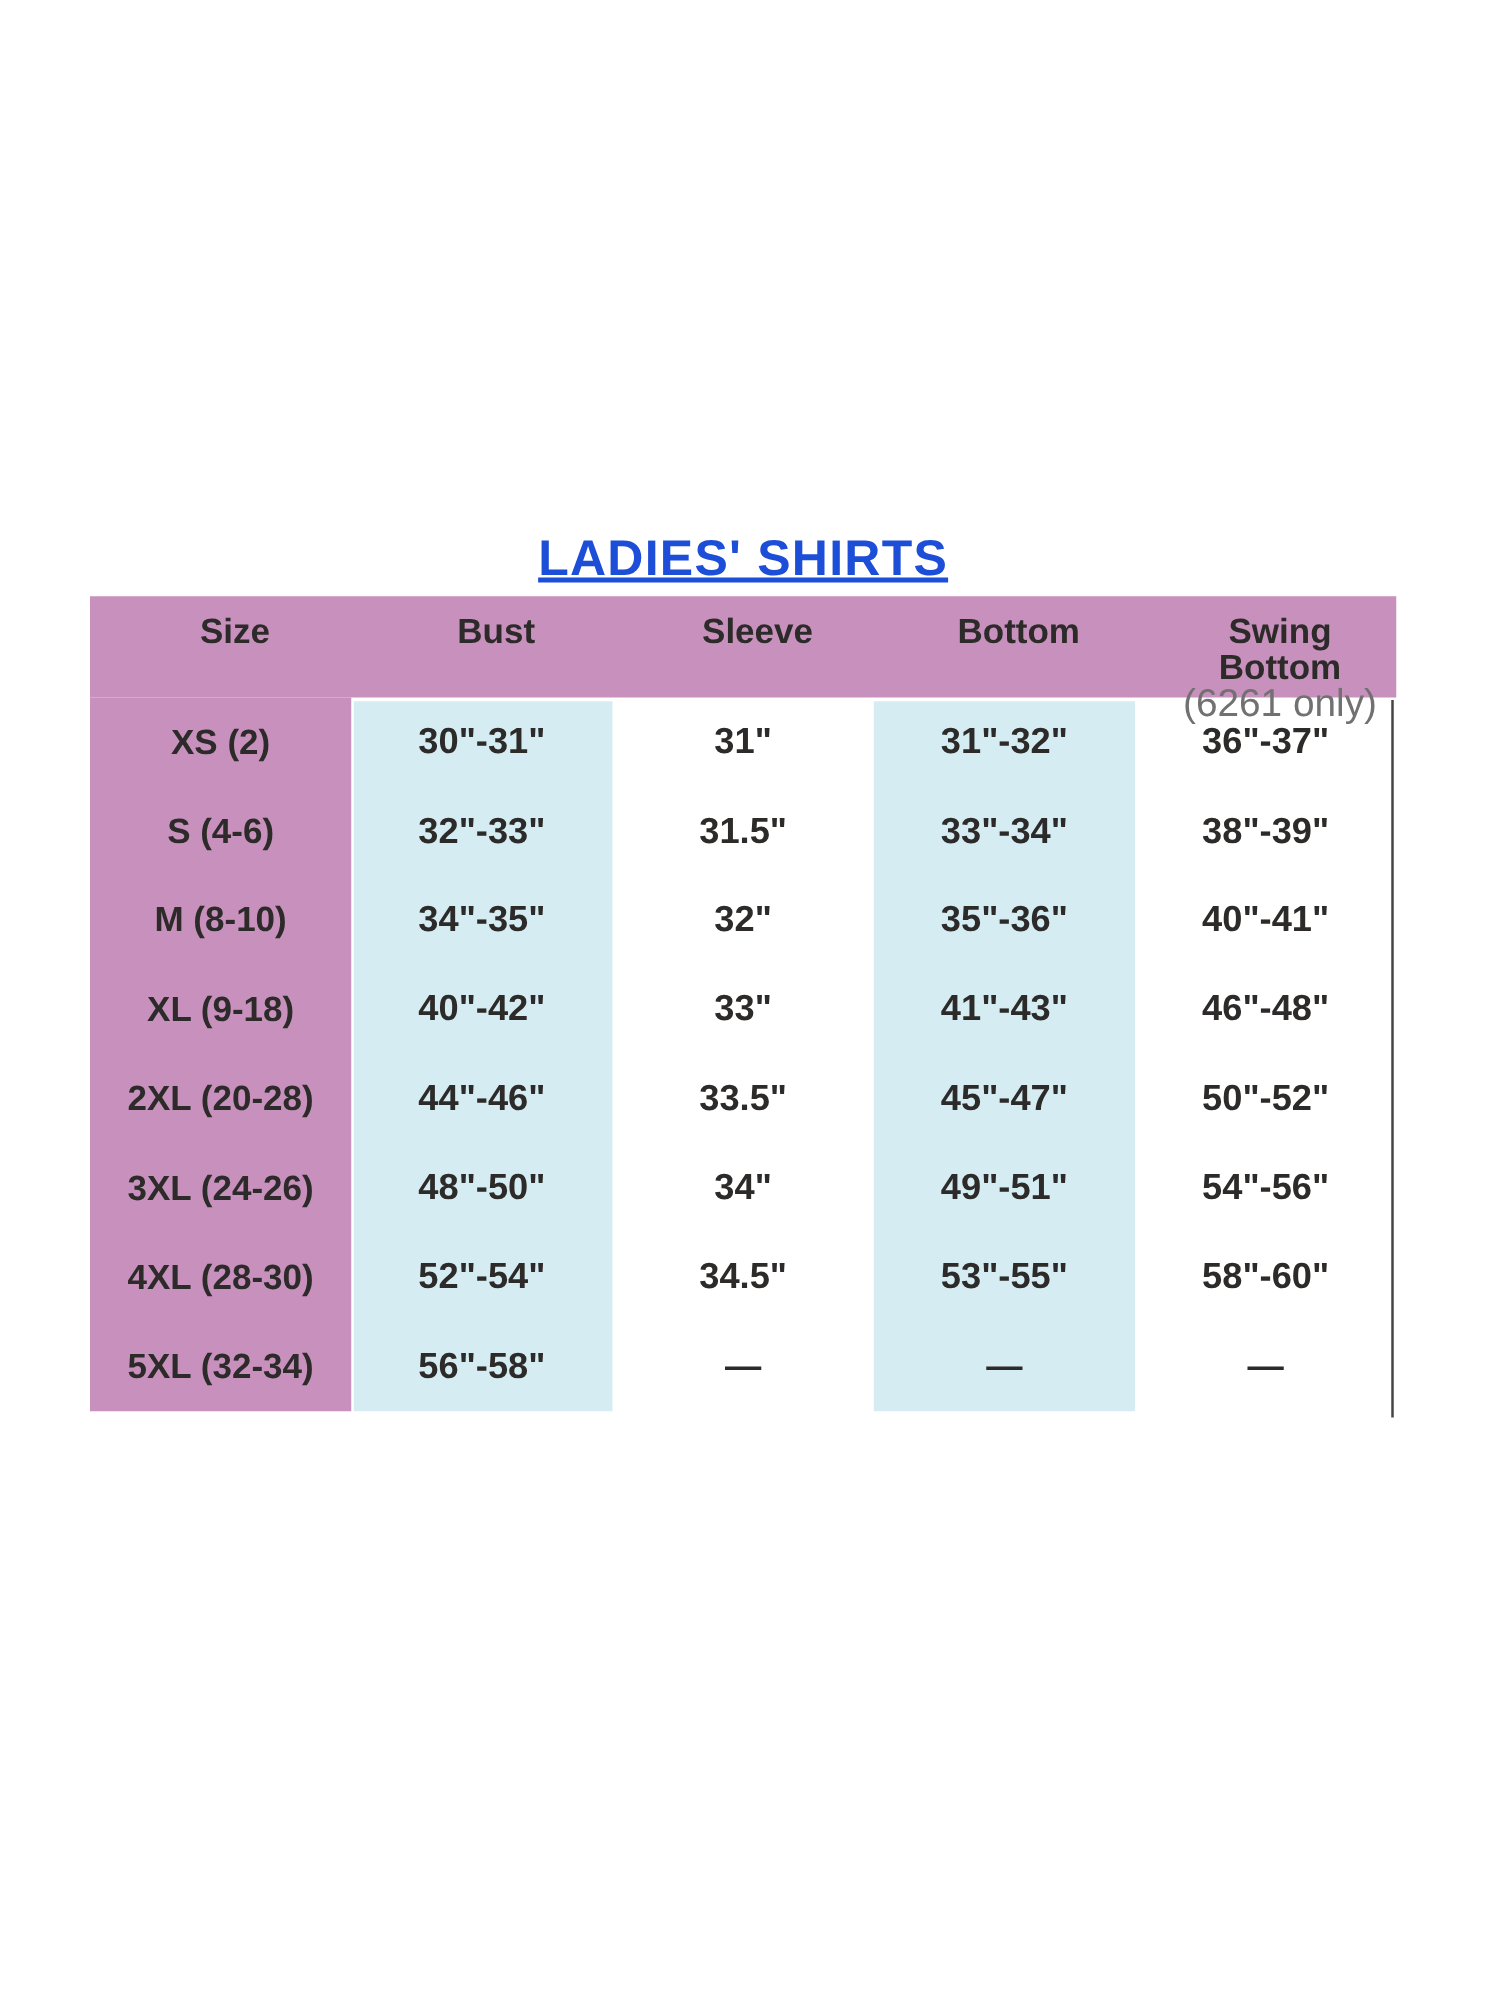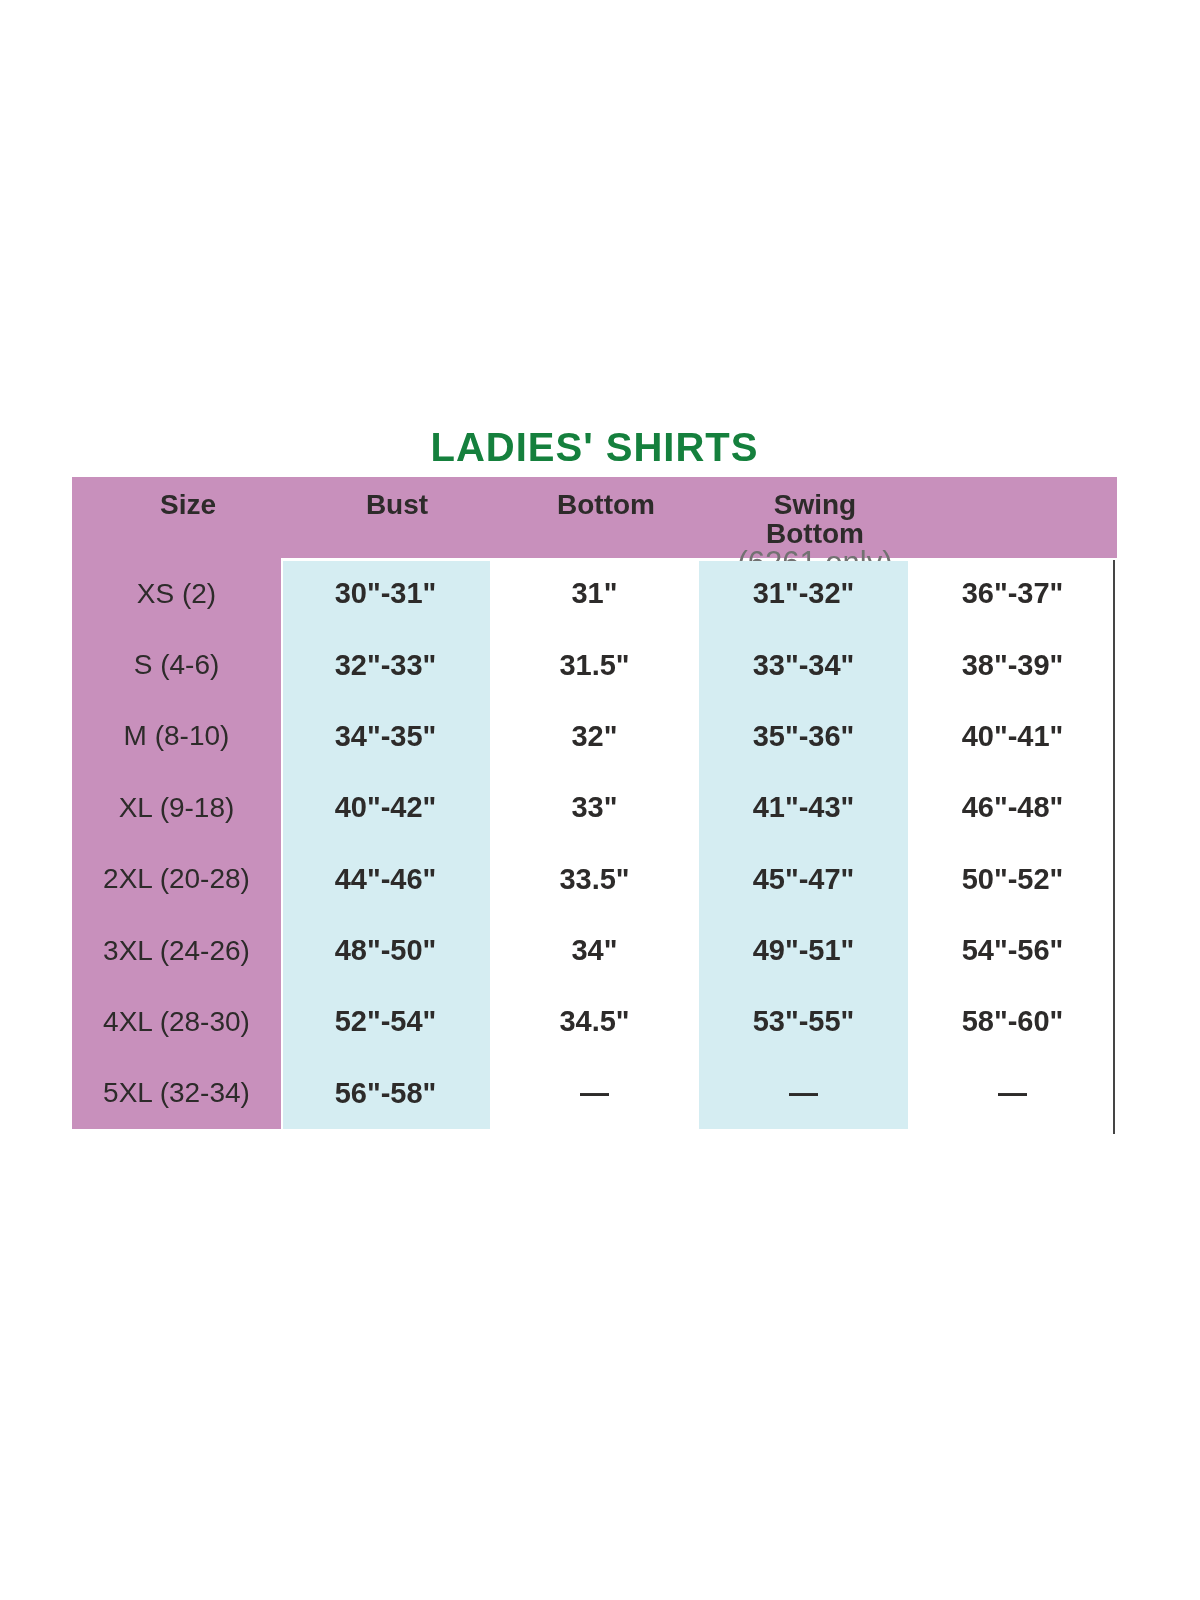--- a/index.html
+++ b/index.html
@@ -15,21 +15,22 @@
   .title {
     position: absolute;
     top: 425px;
     left: 72px;
     width: 1045px;
     text-align: center;
     font-size: 40px;
     line-height: 44px;
     font-weight: 700;
     letter-spacing: 1px;
-    color: #15803d;
+    color: #1d4ed8;
+    text-decoration: underline;
   }
   .size-table {
     position: absolute;
     left: 72px;
     top: 477px;
     width: 1045px;
   }
   .thead {
     height: 81px;
     background: var(--header-pink, #c890bc);
@@ -86,38 +87,41 @@
     display: flex;
     align-items: center;
     justify-content: center;
     font-size: 29px;
     font-weight: 700;
     color: var(--text-dark, #2d2b2a);
     white-space: nowrap;
   }
   .cell.size {
     font-size: 28px;
-    font-weight: 400;
+    font-weight: 700;
   }
 </style>
 </head>
 <body>
 
 <div class="canvas">
 
   <div class="title">LADIES' SHIRTS</div>
 
   <div class="size-table">
 
     <div class="thead">
       <div class="th">
         <span>Size</span>
       </div>
       <div class="th">
         <span>Bust</span>
+      </div>
+      <div class="th">
+        <span>Sleeve</span>
       </div>
       <div class="th">
         <span>Bottom</span>
       </div>
       <div class="th">
         <span>Swing Bottom</span>
         <span class="subnote">(6261 only)</span>
       </div>
     </div>
 

